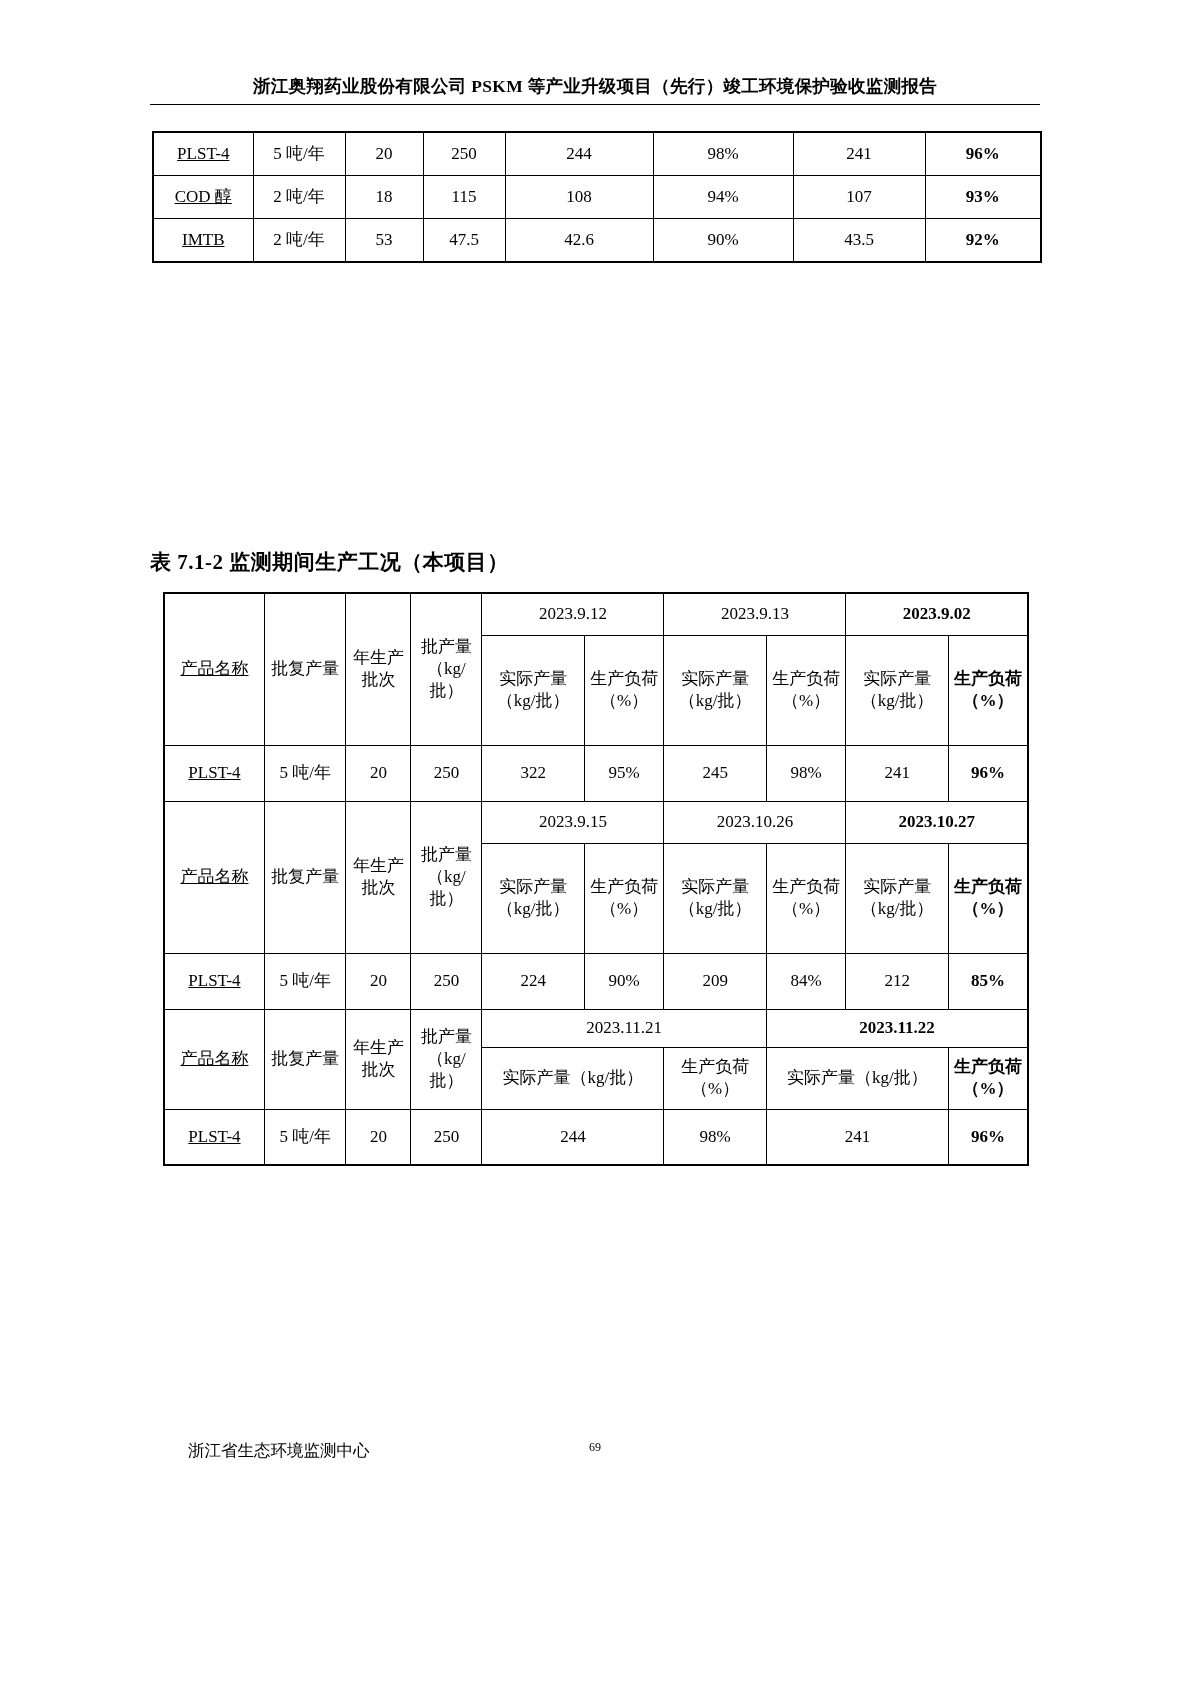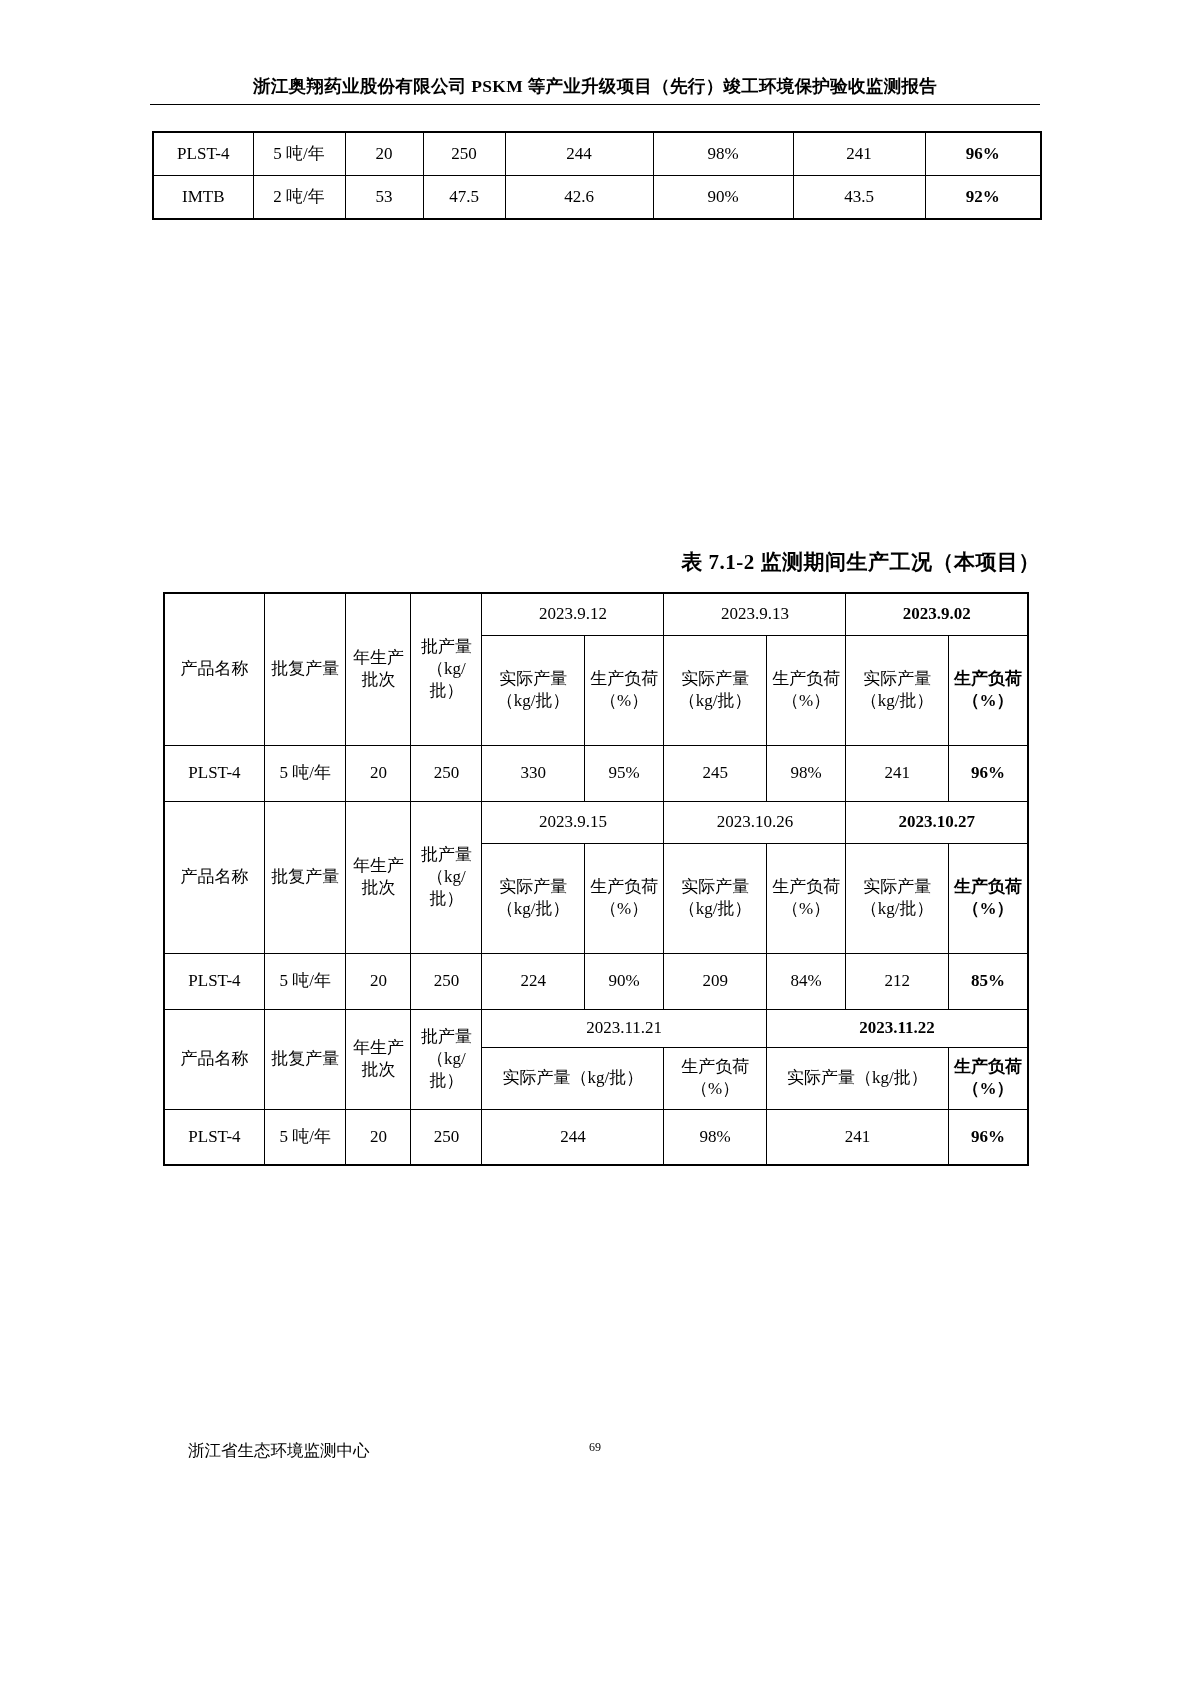--- a/index.html
+++ b/index.html
@@ -49,39 +49,39 @@
     border: 1px solid #000;
     text-align: center;
     vertical-align: middle;
     font-size: 17px;
     font-weight: normal;
     padding: 4px 2px;
     line-height: 1.28;
   }
   .tbl-top td { border-top: 2.2px solid #000; }
   .tbl-bot td { border-bottom: 2.2px solid #000; }
-  .outer-l { border-left: 2.2px solid #000 !important; }
+  .outer-l { border-left: 2.2px solid #000 !important; text-decoration: underline; }
   .outer-r { border-right: 2.2px solid #000 !important; font-weight: bold; }
 
   
   #table-continuation {
     position: absolute;
     left: 152px;
     top: 131px;
     width: 888px;
   }
   #table-continuation td { height: 34px; }
 
   
   .caption {
     position: absolute;
     left: 150px;
     right: 150px;
     top: 548px;
-    text-align: right;
+    text-align: left;
     font-size: 21px;
     font-weight: bold;
     letter-spacing: 0.5px;
   }
   
   #table-production {
     position: absolute;
     left: 163px;
     top: 592px;
     width: 866px;
@@ -133,20 +133,30 @@
       <tr class="tbl-top">
         <td class="outer-l">PLST-4</td>
         <td>5 吨/年</td>
         <td>20</td>
         <td>250</td>
         <td>244</td>
         <td>98%</td>
         <td>241</td>
         <td class="outer-r">96%</td>
       </tr>
+      <tr>
+        <td class="outer-l">COD 醇</td>
+        <td>2 吨/年</td>
+        <td>18</td>
+        <td>115</td>
+        <td>108</td>
+        <td>94%</td>
+        <td>107</td>
+        <td class="outer-r">93%</td>
+      </tr>
       <tr class="tbl-bot">
         <td class="outer-l">IMTB</td>
         <td>2 吨/年</td>
         <td>53</td>
         <td>47.5</td>
         <td>42.6</td>
         <td>90%</td>
         <td>43.5</td>
         <td class="outer-r">92%</td>
       </tr>
@@ -206,21 +216,21 @@
         <td class="outer-r">
             <span class="cell-wrap">生产负荷（%）</span>
           </td>
       </tr>
 
       <tr style="height:56px">
         <td class="outer-l">PLST-4</td>
         <td>5 吨/年</td>
         <td>20</td>
         <td>250</td>
-        <td>330</td>
+        <td>322</td>
         <td>95%</td>
         <td>245</td>
         <td>98%</td>
         <td>241</td>
         <td class="outer-r">96%</td>
       </tr>
 
       <tr style="height:42px">
         <td class="outer-l" rowspan="2">
           <span class="cell-wrap">产品名称</span>

